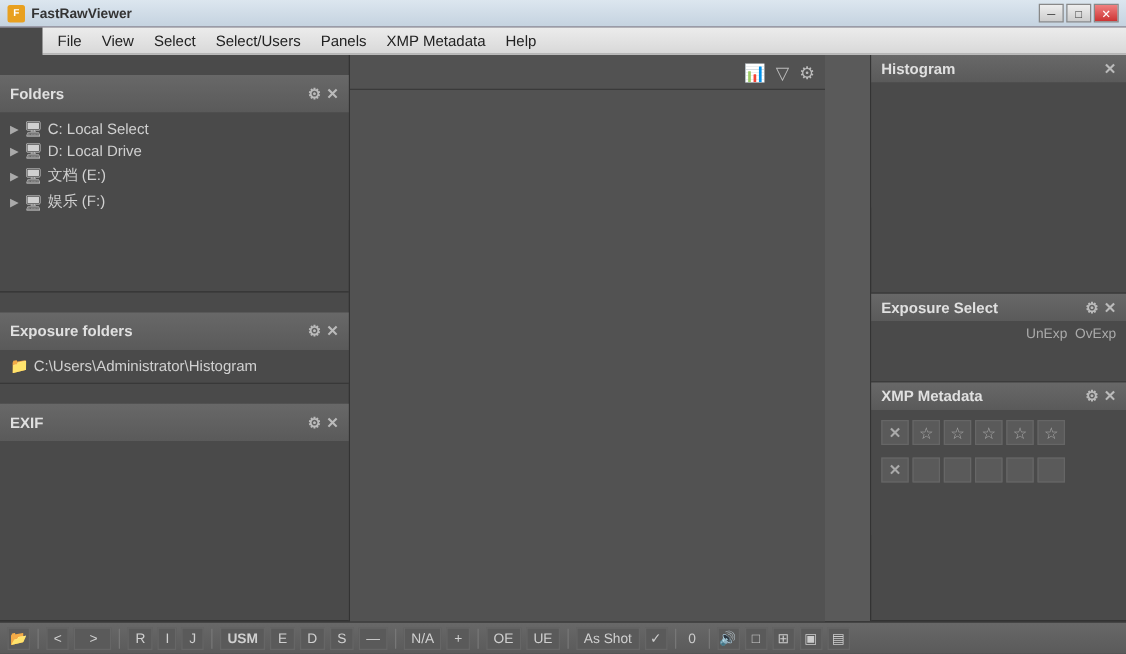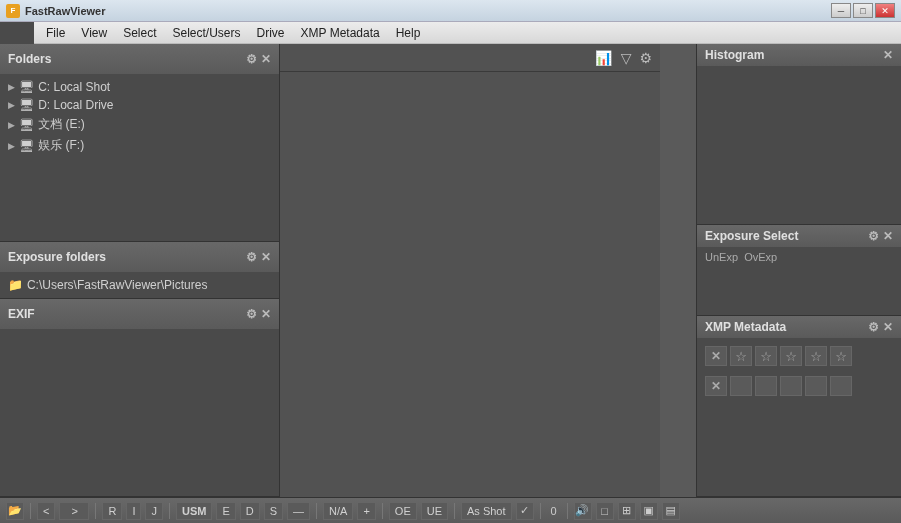--- a/index.html
+++ b/index.html
@@ -98,20 +98,21 @@
     .panel-header {
       height: 22px;
       background: linear-gradient(to bottom, #686868, #5a5a5a);
       display: flex;
       align-items: center;
       justify-content: space-between;
       padding: 15px 8px;
       color: #e0e0e0;
       font-size: 12px;
       font-weight: bold;
+      margin-top: 16px;
     }
     .panel-header-icons {
       display: flex;
       gap: 4px;
       align-items: center;
     }
     .panel-icon {
       font-size: 12px;
       color: #bbb;
       cursor: pointer;
@@ -179,25 +180,26 @@
       padding: 0 8px;
       color: #e0e0e0;
       font-size: 12px;
       font-weight: bold;
     }
     #histogram-content {
       height: 100px;
       background: #4a4a4a;
     }
     #exposure-content {
-      height: 68px;
+      height: 48px;
       background: #4a4a4a;
       padding: 4px 8px;
       color: #aaa;
       font-size: 11px;
+      text-align: right;
     }
     #xmp-content {
       height: 100px;
       background: #4a4a4a;
       padding: 6px;
     }
     
     .xmp-stars {
       display: flex;
       gap: 3px;
@@ -284,42 +286,42 @@
     <div class="title-btn">□</div>
     <div class="title-btn close-btn">✕</div>
   </div>
 </div>
 
 <div id="menu-bar">
   <span class="menu-item">File</span>
   <span class="menu-item">View</span>
   <span class="menu-item">Select</span>
   <span class="menu-item">Select/Users</span>
-  <span class="menu-item">Drive</span>
+  <span class="menu-item">Panels</span>
   <span class="menu-item">XMP Metadata</span>
   <span class="menu-item">Help</span>
 </div>
 
 <div id="main">
 
   <div id="left-panel">
 
     <div class="panel-section" style="flex:1; min-height: 150px;">
       <div class="panel-header">
         <span>Folders</span>
         <div class="panel-header-icons">
           <span class="panel-icon">⚙</span>
           <span class="panel-icon">✕</span>
         </div>
       </div>
       <div class="panel-content">
         <div class="folder-item">
           <span class="triangle">▶</span>
           <span class="drive-icon">🖥</span>
-          <span>C: Local Shot</span>
+          <span>C: Local Select</span>
         </div>
         <div class="folder-item">
           <span class="triangle">▶</span>
           <span class="drive-icon">🖥</span>
           <span>D: Local Drive</span>
         </div>
         <div class="folder-item">
           <span class="triangle">▶</span>
           <span class="drive-icon">🖥</span>
           <span>文档 (E:)</span>
@@ -336,21 +338,21 @@
       <div class="panel-header">
         <span>Exposure folders</span>
         <div class="panel-header-icons">
           <span class="panel-icon">⚙</span>
           <span class="panel-icon">✕</span>
         </div>
       </div>
       <div class="panel-content">
         <div class="folder-item">
           <span>📁</span>
-          <span>C:\Users\FastRawViewer\Pictures</span>
+          <span>C:\Users\Administrator\Histogram</span>
         </div>
       </div>
     </div>
 
     <div class="panel-section" style="flex:1;">
       <div class="panel-header">
         <span>EXIF</span>
         <div class="panel-header-icons">
           <span class="panel-icon">⚙</span>
           <span class="panel-icon">✕</span>

